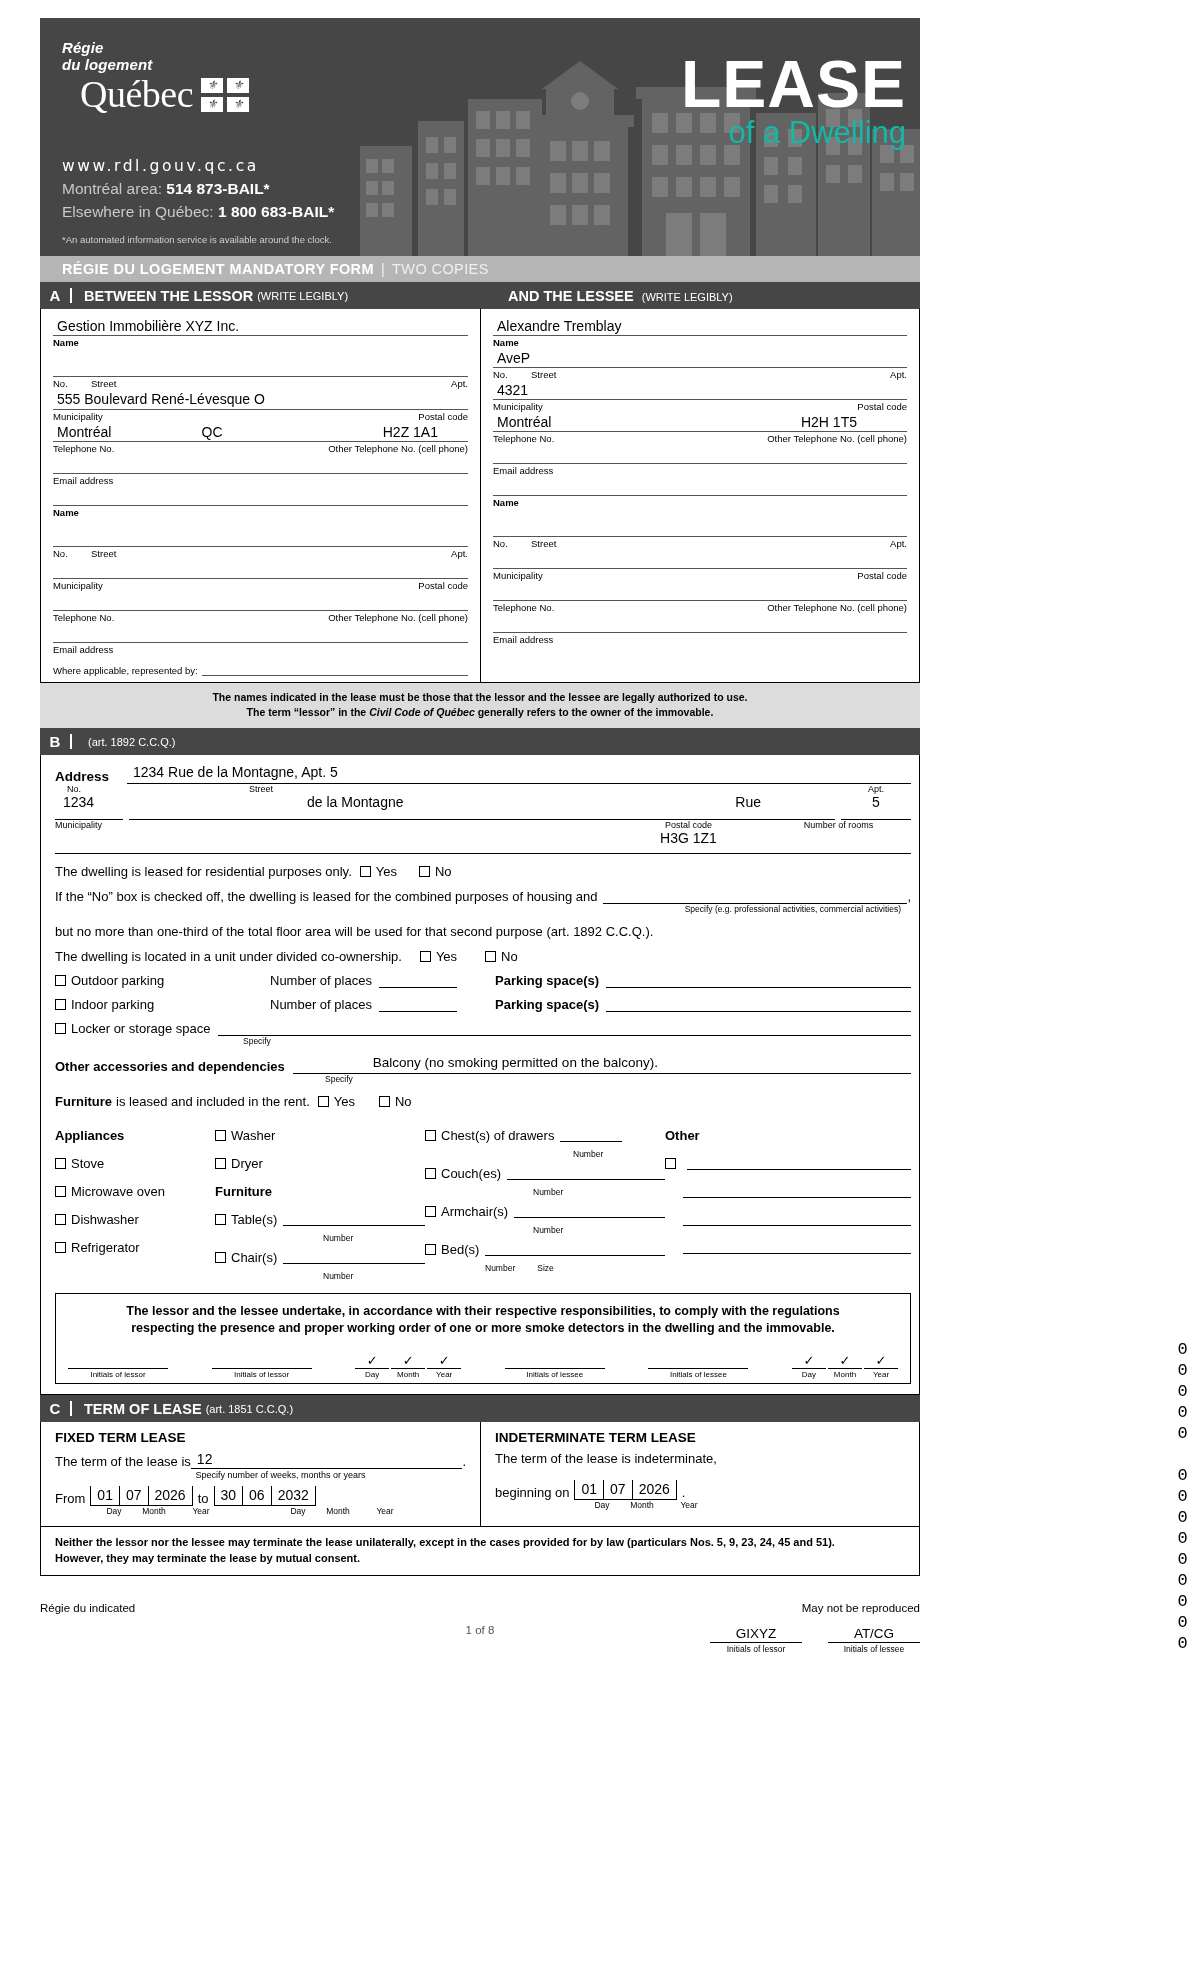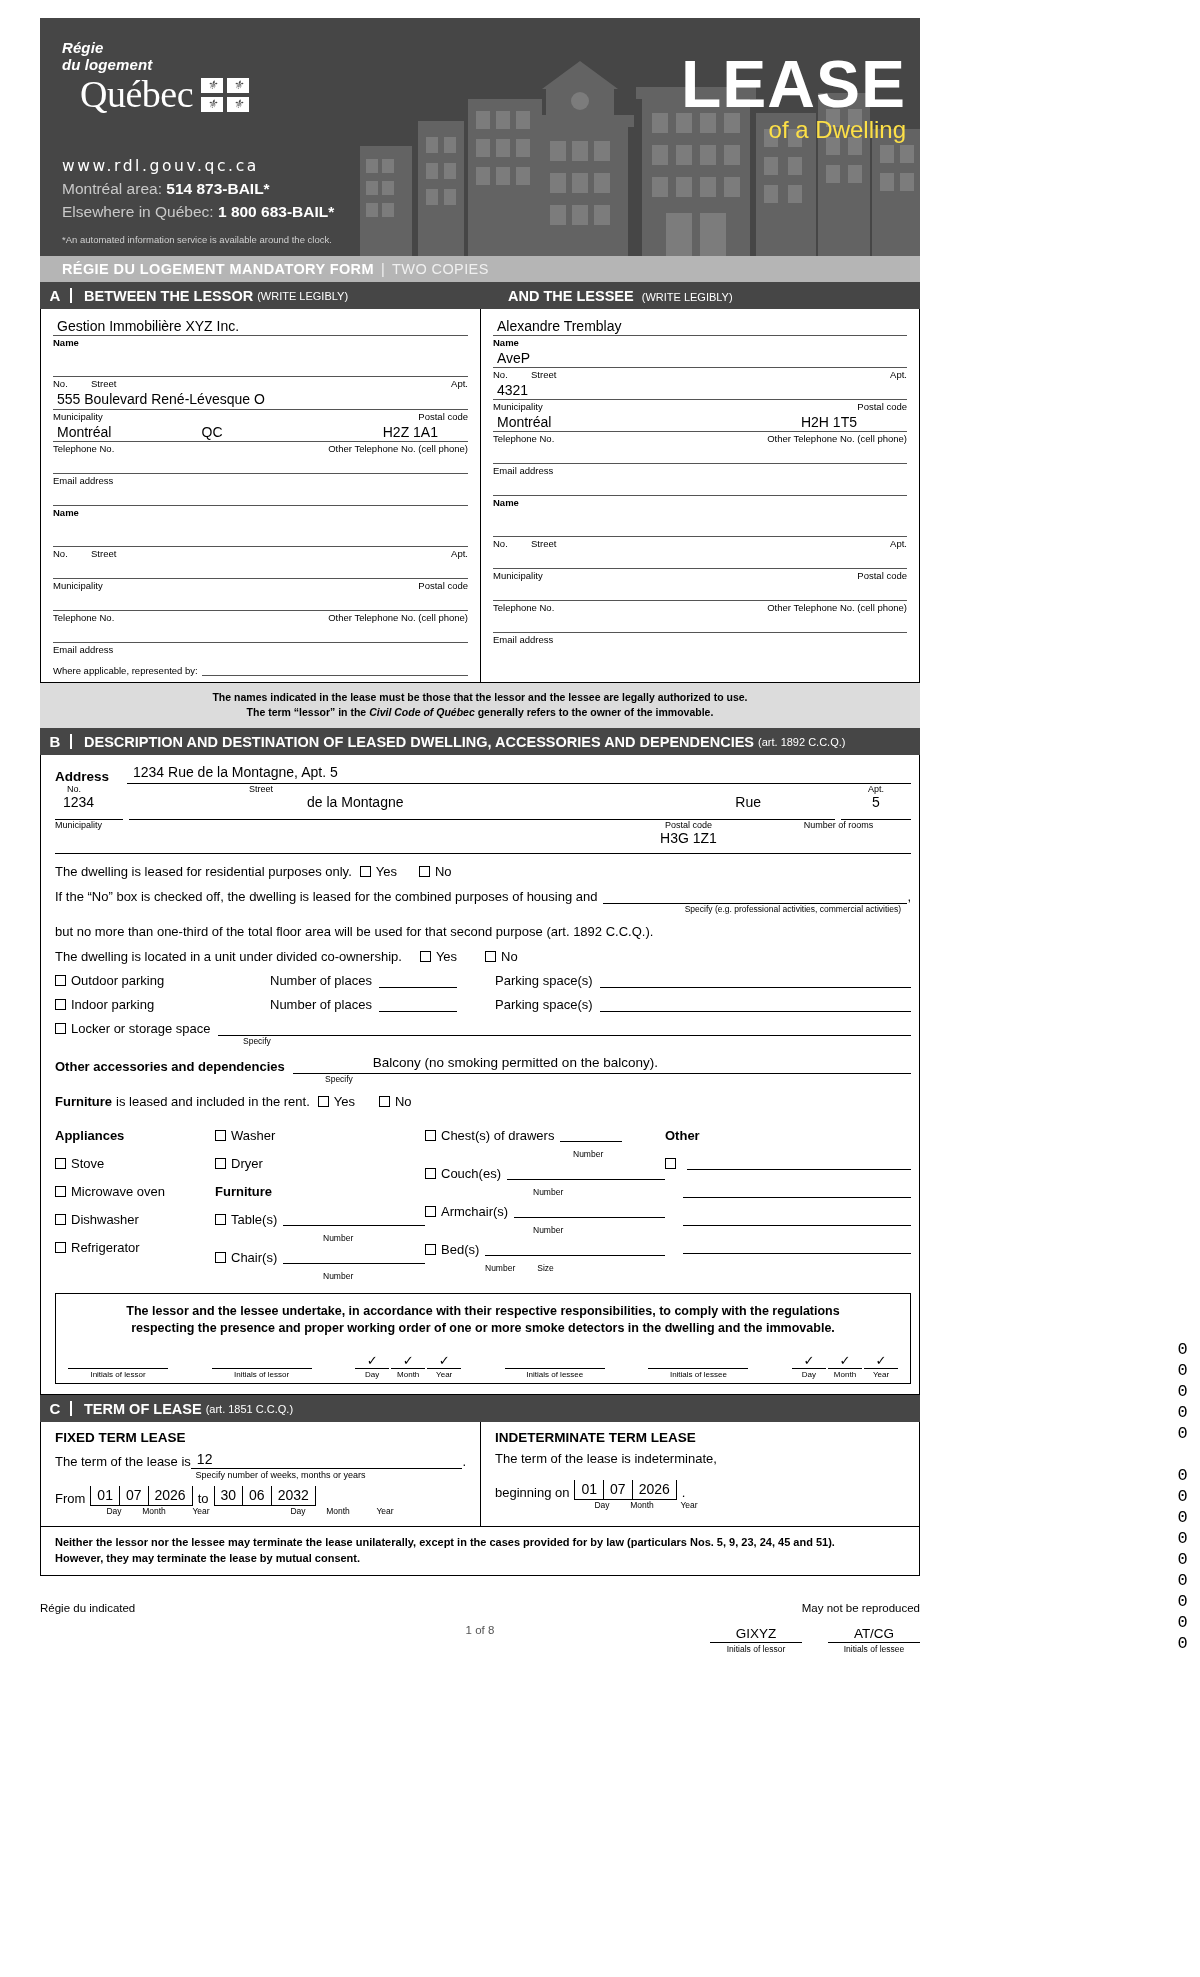--- a/index.html
+++ b/index.html
@@ -40,21 +40,21 @@
   .hdr-contact { margin-top: 44px; }
   .hdr-url {
     color: #fff; font-size: 15.5px; letter-spacing: 2.6px; font-family: "DejaVu Sans", sans-serif;
   }
   .hdr-tel { color: #c9c9c9; font-size: 15.5px; margin-top: 5px; }
   .hdr-tel b { color: #fff; font-weight: bold; }
   .hdr-note { color: #d0d0d0; font-size: 9.5px; margin-top: 13px; }
 
   .hdr-title { position: absolute; right: 14px; top: 36px; z-index: 4; text-align: right; }
   .hdr-lease { color: #fff; font-size: 66px; font-weight: bold; line-height: .92; letter-spacing: 1px; }
-  .hdr-sub { color: #fde047; font-size: 24px; line-height: 1.05; margin-top: 2px; font-weight: normal; }
+  .hdr-sub { color: #14b8a6; font-size: 31px; line-height: 1.05; margin-top: 2px; font-weight: normal; }
 
   
   .bar-grey {
     background: #b5b5b5; color: #fff; height: 26px; display: flex; align-items: center;
     padding-left: 22px; font-size: 14.5px; font-weight: bold; letter-spacing: .4px;
   }
   .bar-grey .thin { font-weight: normal; color: #f0f0f0; }
   .bar-dark {
     background: #464646; color: #fff; height: 27px; display: flex; align-items: center;
     font-size: 14.5px; font-weight: bold;
@@ -115,21 +115,21 @@
     width: 11px; height: 11px; border: 1.2px solid #000; display: inline-block;
     margin: 0 5px 0 8px; vertical-align: middle; background: #fff; flex: none;
   }
   .cb.first { margin-left: 0; }
   .uline { border-bottom: 1px solid #000; display: inline-block; height: 14px; }
   .specify { font-size: 8.5px; text-align: center; }
 
   .parkrow { display: flex; align-items: center; font-size: 13px; margin-top: 9px; }
   .parkrow .c1 { width: 215px; display: flex; align-items: center; }
   .parkrow .c2 { width: 225px; display: flex; align-items: center; }
-  .parkrow .c3 { flex: 1; display: flex; align-items: center; }
+  .parkrow .c3 { flex: 1; display: flex; align-items: center; font-weight: bold; }
 
   .othacc { display: flex; align-items: flex-end; margin-top: 9px; font-size: 13px; }
   .othacc b { font-weight: bold; }
   .othacc .line { flex: 1; border-bottom: 1px solid #000; margin-left: 8px; padding-left: 80px; font-size: 13.5px; height: 19px; }
 
   
   .appl { display: flex; margin-top: 12px; font-size: 13px; justify-content: space-between; }
   .col1 { width: 160px; }
   .col2 { width: 210px; }
   .col3 { width: 240px; }
@@ -466,21 +466,20 @@
 
   <div class="notice">
     <div>The names indicated in the lease must be those that the lessor and the lessee are legally authorized to use.</div>
     <div>
       <span>The term “lessor” in the </span><i>Civil Code of Québec</i><span> generally refers to the owner of the immovable.</span>
     </div>
   </div>
 
   <div class="bar-dark">
     <span class="sec-letter">B</span>
-    <span>DESCRIPTION AND DESTINATION OF LEASED DWELLING, ACCESSORIES AND DEPENDENCIES</span>
     <span class="sm">(art. 1892 C.C.Q.)</span>
   </div>
 
   <div class="secbody">
     <div class="addr-row">
       <span class="addr-lbl">Address</span>
       <span class="addr-val">1234 Rue de la Montagne, Apt. 5</span>
     </div>
 
     <div class="sub-row">

